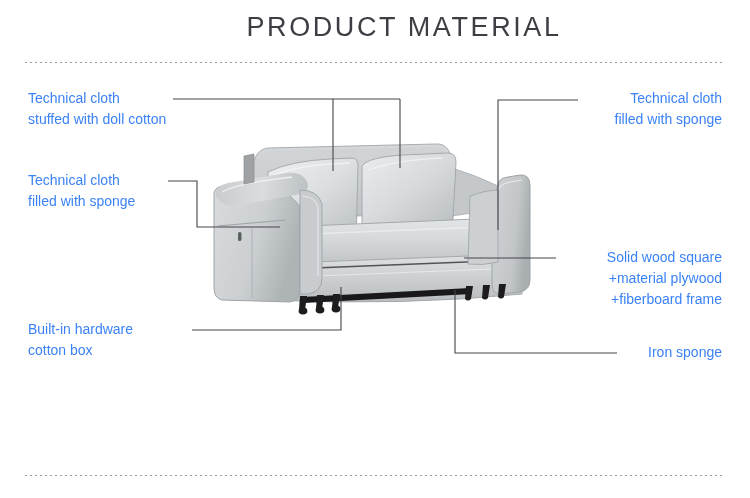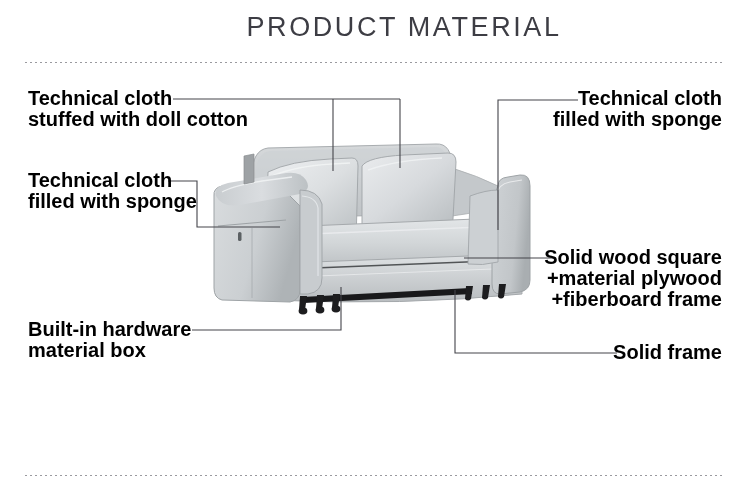--- a/index.html
+++ b/index.html
@@ -27,25 +27,25 @@
   .divider{
     position:absolute;left:25px;width:700px;height:1px;
     background-image:repeating-linear-gradient(to right,#9a9a9f 0 2px,rgba(0,0,0,0) 2px 5px);
   }
   .divider.top{top:62px;}
   .divider.bottom{top:475px;}
 
   
   .label{
     position:absolute;
-    font-size:20px;
+    font-size:14px;
     line-height:21px;
-    color:#000000;
+    color:#3b82f6;
     white-space:pre-line;
-    font-weight:700;
+    font-weight:400;
   }
   .label.right{text-align:right;}
   .label.left{text-align:left;}
 
   
   svg.layer{position:absolute;left:0;top:0;width:750px;height:498px;overflow:visible;}
   .leader{stroke:#44444a;stroke-width:1.1;fill:none;}
 
   
   .para{
@@ -182,20 +182,20 @@
 filled with sponge</div>
 
   <div class="label right" style="right:28px;top:88px;width:270px;">Technical cloth
 filled with sponge</div>
 
   <div class="label right" style="right:28px;top:247px;width:300px;">Solid wood square
 +material plywood
 +fiberboard frame</div>
 
   <div class="label left" style="left:28px;top:319px;">Built-in hardware
-material box</div>
-
-  <div class="label right" style="right:28px;top:342px;width:200px;">Solid frame</div>
+cotton box</div>
+
+  <div class="label right" style="right:28px;top:342px;width:200px;">Iron sponge</div>
 
 
   <div class="divider bottom"></div>
 
 </div>
 
 </body></html>

